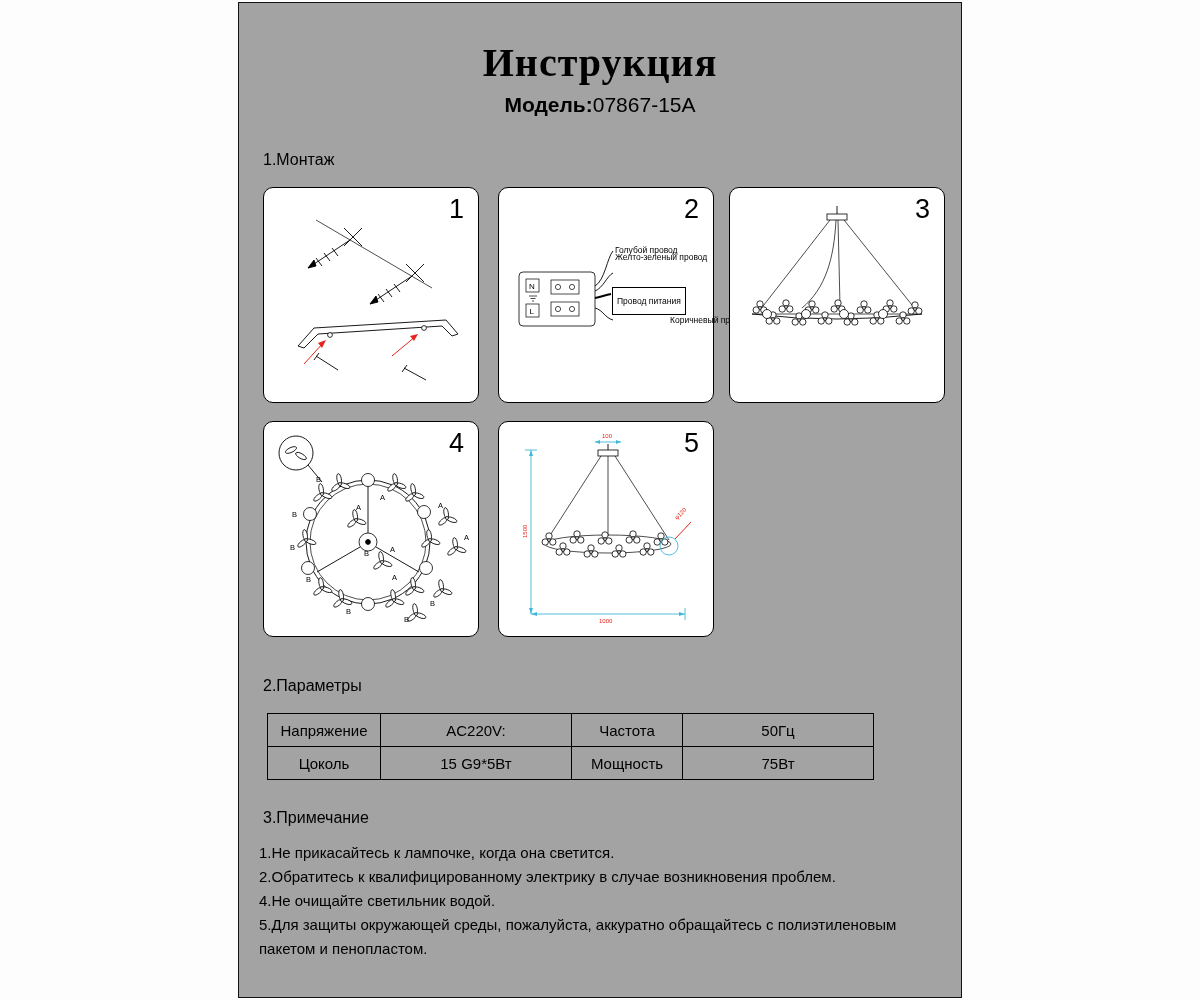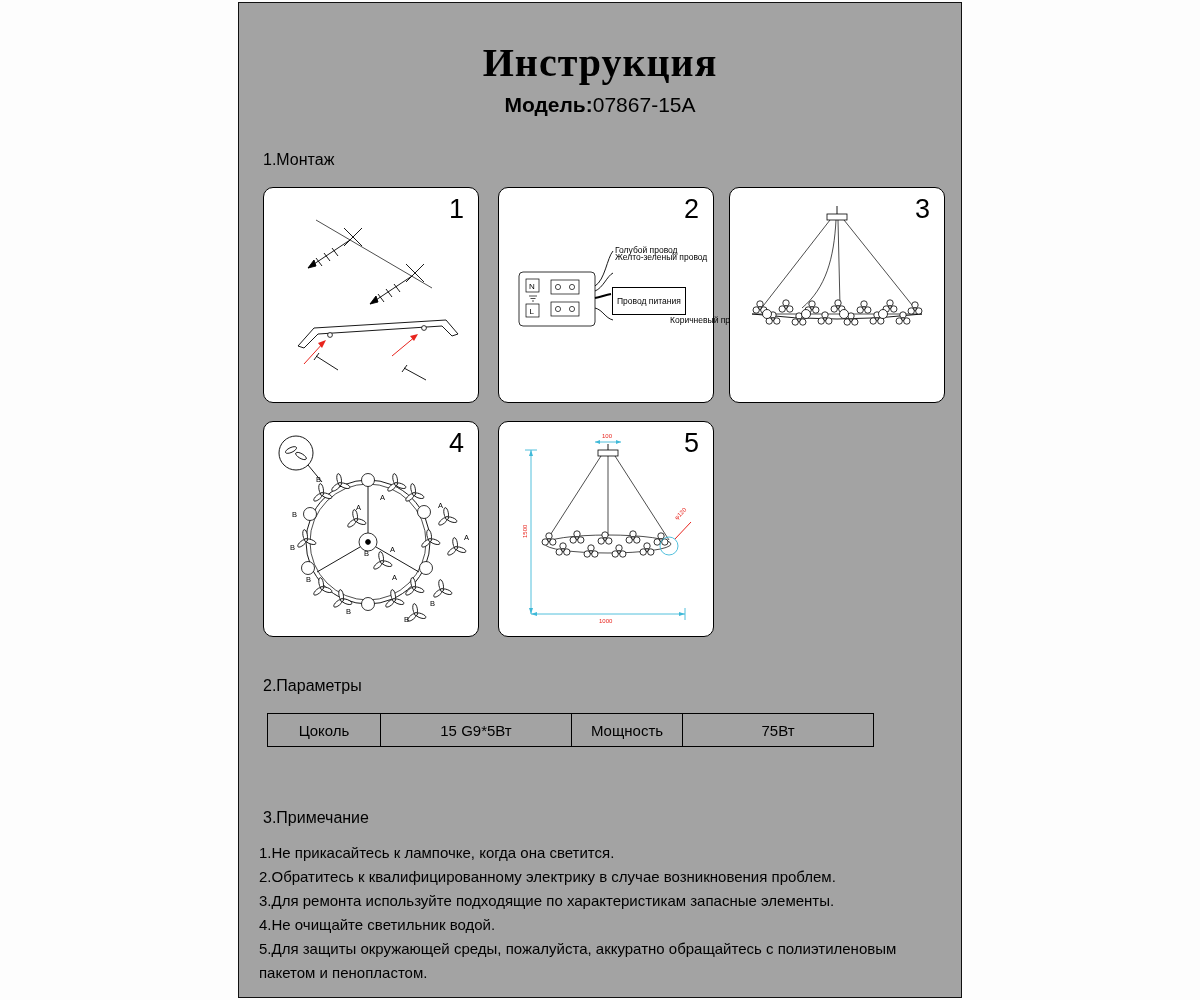--- a/index.html
+++ b/index.html
@@ -318,33 +318,38 @@
           <line class="red" x1="176" y1="117" x2="192" y2="100"></line>
         </g>
         <text x="178" y="98" font-size="6" fill="#e8241d" transform="rotate(-45 178 98)">φ120</text>
       </svg>
     </div>
 
     <div class="sec-head" id="sec2">2.Параметры</div>
 
     <table class="params-table">
       <tbody>
+          <tr>
+        <td class="c1">Напряжение</td>
+        <td class="c2">AC220V:</td>
+        <td class="c3">Частота</td>
+        <td class="c4">50Гц</td>
+      </tr>
       <tr>
         <td class="c1">Цоколь</td>
         <td class="c2">15 G9*5Вт</td>
         <td class="c3">Мощность</td>
         <td class="c4">75Вт</td>
       </tr>
     </tbody>
       </table>
 
     <div class="sec-head" id="sec3">3.Примечание</div>
 
     <ul class="notes">
       <li>1.Не прикасайтесь к лампочке, когда она светится.</li>
       <li>2.Обратитесь к квалифицированному электрику в случае возникновения проблем.</li>
-      <li>3.Для ремонта используйте подходящие по характеристикам запасные элементы.</li>
       <li>4.Не очищайте светильник водой.</li>
       <li>5.Для защиты окружающей среды, пожалуйста, аккуратно обращайтесь с полиэтиленовым пакетом и пенопластом.</li>
     </ul>
 
   </div>
 </div>
 
 </body></html>

